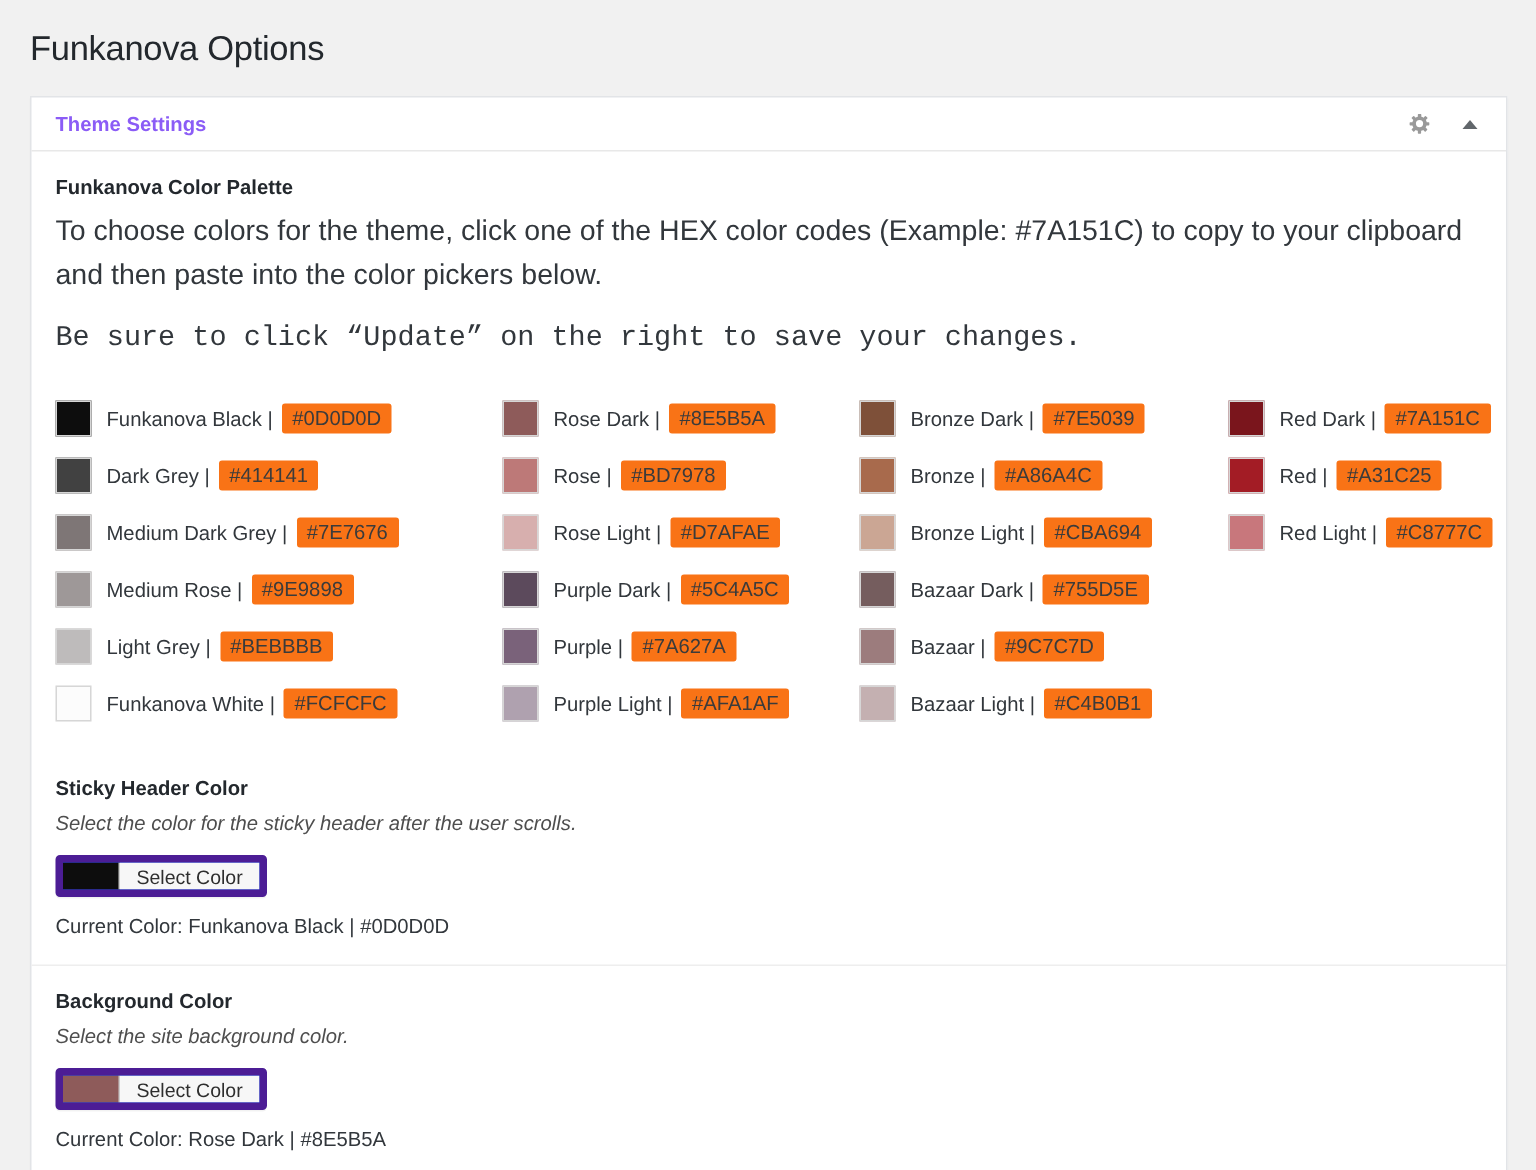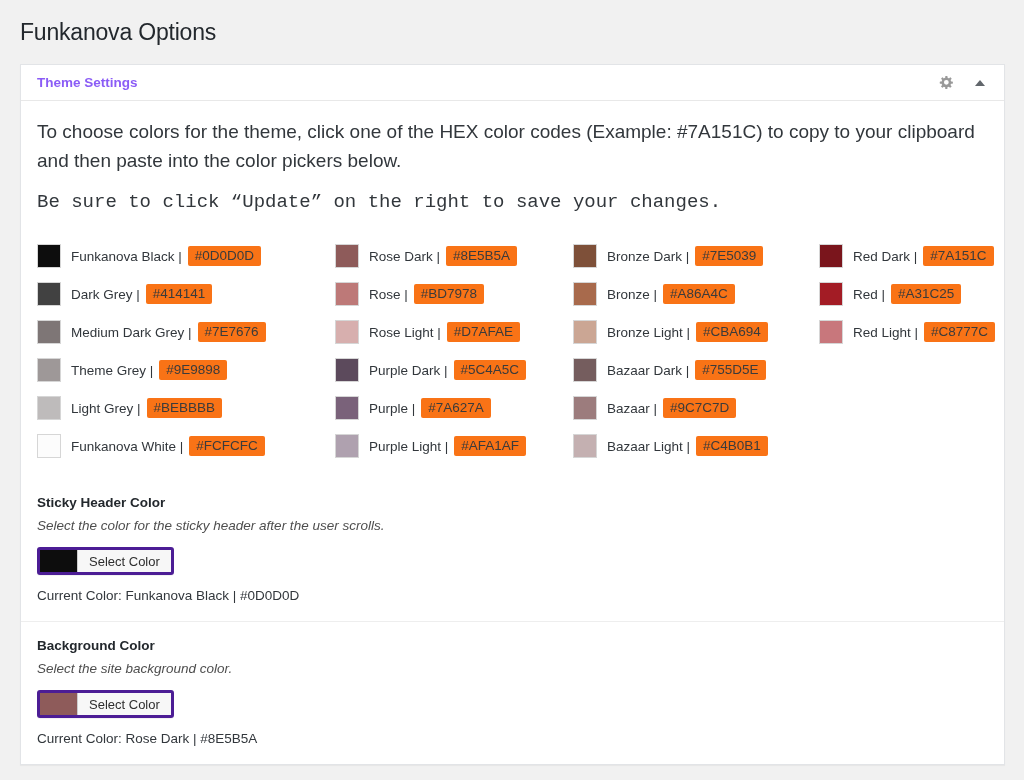--- a/index.html
+++ b/index.html
@@ -128,21 +128,21 @@
     padding: 2px 7px 3px 7px;
     margin-left: 6px;
     border-radius: 2px;
     cursor: pointer;
     white-space: nowrap;
   }
 
   .color-picker-row {
     display: inline-flex;
     align-items: stretch;
-    border: 3px solid #4c1d95;
+    border: 5px solid #4c1d95;
     border-radius: 3px;
     background: #1d4ed8;
     height: 28px;
     overflow: hidden;
     box-shadow: 0 1px 0 rgba(0,0,0,.05);
   }
   .cp-swatch {
     width: 38px;
     border-right: 1px solid #ccc;
     flex: 0 0 auto;
@@ -181,20 +181,21 @@
         </button>
         <button class="icon-btn toggle-icon" aria-label="toggle panel">
           <span class="caret-up"></span>
         </button>
       </span>
     </div>
 
     <div class="inside">
 
       <div class="section">
+        <h3 class="sec-heading">Funkanova Color Palette</h3>
         <p class="para">To choose colors for the theme, click one of the HEX color codes (Example: #7A151C) to copy to your clipboard and then paste into the color pickers below.</p>
         <p class="para">Be sure to click “Update” on the right to save your changes.</p>
 
         <div class="palette" id="palette">
             <div class="pal-col c0">
               <div class="pal-row">
                 <span class="swatch" style="background: rgb(13, 13, 13);"></span>
                 <span class="pal-label">Funkanova Black |</span>
                 <span class="hexcode">#0D0D0D</span>
               </div>
@@ -203,21 +204,21 @@
                 <span class="pal-label">Dark Grey |</span>
                 <span class="hexcode">#414141</span>
               </div>
               <div class="pal-row">
                 <span class="swatch" style="background: rgb(126, 118, 118);"></span>
                 <span class="pal-label">Medium Dark Grey |</span>
                 <span class="hexcode">#7E7676</span>
               </div>
               <div class="pal-row">
                 <span class="swatch" style="background: rgb(158, 152, 152);"></span>
-                <span class="pal-label">Theme Grey |</span>
+                <span class="pal-label">Medium Rose |</span>
                 <span class="hexcode">#9E9898</span>
               </div>
               <div class="pal-row">
                 <span class="swatch" style="background: rgb(190, 187, 187);"></span>
                 <span class="pal-label">Light Grey |</span>
                 <span class="hexcode">#BEBBBB</span>
               </div>
               <div class="pal-row">
                 <span class="swatch" style="background: rgb(252, 252, 252);"></span>
                 <span class="pal-label">Funkanova White |</span>

